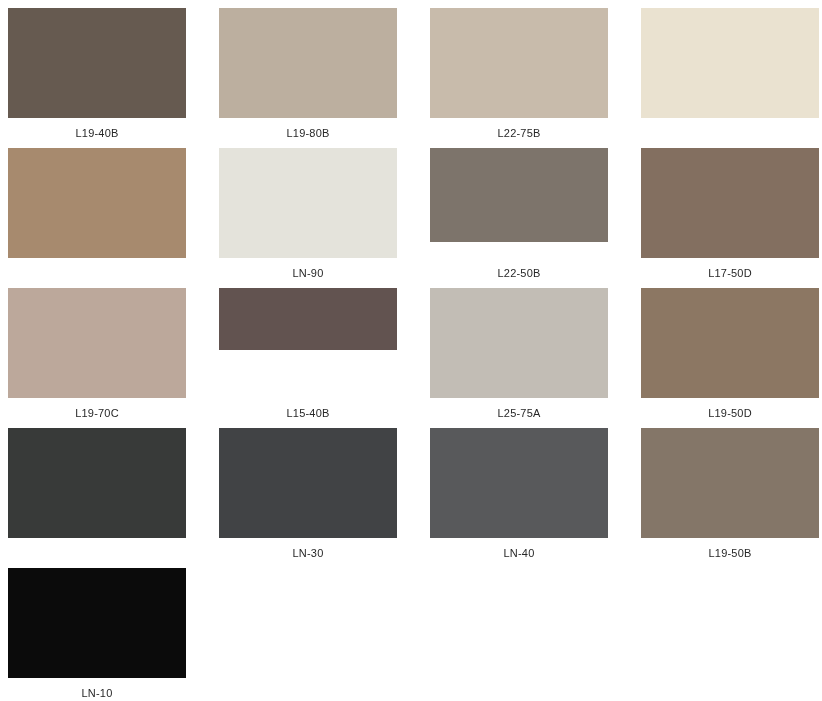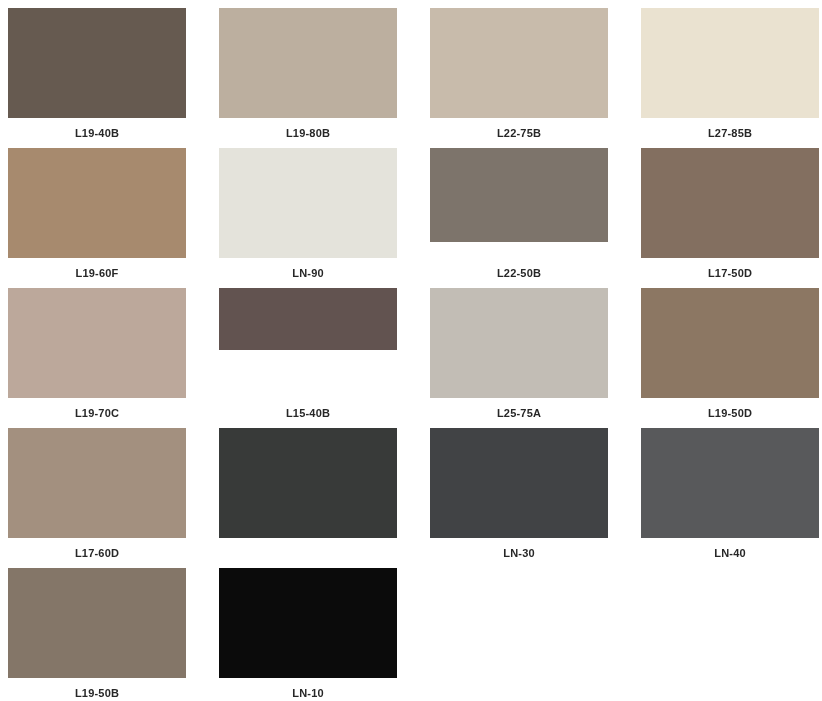--- a/index.html
+++ b/index.html
@@ -25,21 +25,20 @@
     column-gap: 33px;
     row-gap: 0px;
     background: #ffffff;
   }
   .swatch-cell {
     width: 178px;
     height: 140px;
     display: flex;
     flex-direction: column;
     align-items: center;
-    font-weight: bold;
   }
   .swatch-chip {
     width: 178px;
     height: 110px;
     display: block;
   }
   .swatch-label {
     display: block;
     width: 100%;
     text-align: center;
@@ -62,25 +61,23 @@
     <div class="swatch-cell">
       <div class="swatch-chip" style="background-color: rgb(188, 175, 159);"></div>
       <span class="swatch-label" style="color: rgb(39, 39, 39);">L19-80B</span>
     </div>
     <div class="swatch-cell">
       <div class="swatch-chip" style="background-color: rgb(200, 187, 171);"></div>
       <span class="swatch-label" style="color: rgb(39, 39, 39);">L22-75B</span>
     </div>
     <div class="swatch-cell">
       <div class="swatch-chip" style="background-color: rgb(234, 226, 208);"></div>
-      <span class="swatch-label" style="color: rgb(39, 39, 39);">L27-85B</span>
     </div>
     <div class="swatch-cell">
       <div class="swatch-chip" style="background-color: rgb(167, 138, 110);"></div>
-      <span class="swatch-label" style="color: rgb(39, 39, 39);">L19-60F</span>
     </div>
     <div class="swatch-cell">
       <div class="swatch-chip" style="background-color: rgb(228, 227, 219);"></div>
       <span class="swatch-label" style="color: rgb(39, 39, 39); text-align: center;">LN-90</span>
     </div>
     <div class="swatch-cell">
       <div class="swatch-chip" style="background-color: rgb(125, 116, 107);"></div>
       <span class="swatch-label" style="color: rgb(39, 39, 39); margin-top: 16px;">L22-50B</span>
     </div>
     <div class="swatch-cell">
@@ -97,24 +94,20 @@
     </div>
     <div class="swatch-cell">
       <div class="swatch-chip" style="background-color: rgb(194, 189, 181);"></div>
       <span class="swatch-label" style="color: rgb(39, 39, 39);">L25-75A</span>
     </div>
     <div class="swatch-cell">
       <div class="swatch-chip" style="background-color: rgb(140, 119, 99);"></div>
       <span class="swatch-label" style="color: rgb(39, 39, 39);">L19-50D</span>
     </div>
     <div class="swatch-cell">
-      <div class="swatch-chip" style="background-color: rgb(163, 144, 127);"></div>
-      <span class="swatch-label" style="color: rgb(39, 39, 39);">L17-60D</span>
-    </div>
-    <div class="swatch-cell">
       <div class="swatch-chip" style="background-color: rgb(56, 58, 57);"></div>
     </div>
     <div class="swatch-cell">
       <div class="swatch-chip" style="background-color: rgb(65, 67, 69);"></div>
       <span class="swatch-label" style="color: rgb(39, 39, 39);">LN-30</span>
     </div>
     <div class="swatch-cell">
       <div class="swatch-chip" style="background-color: rgb(88, 89, 91);"></div>
       <span class="swatch-label" style="color: rgb(39, 39, 39);">LN-40</span>
     </div>

